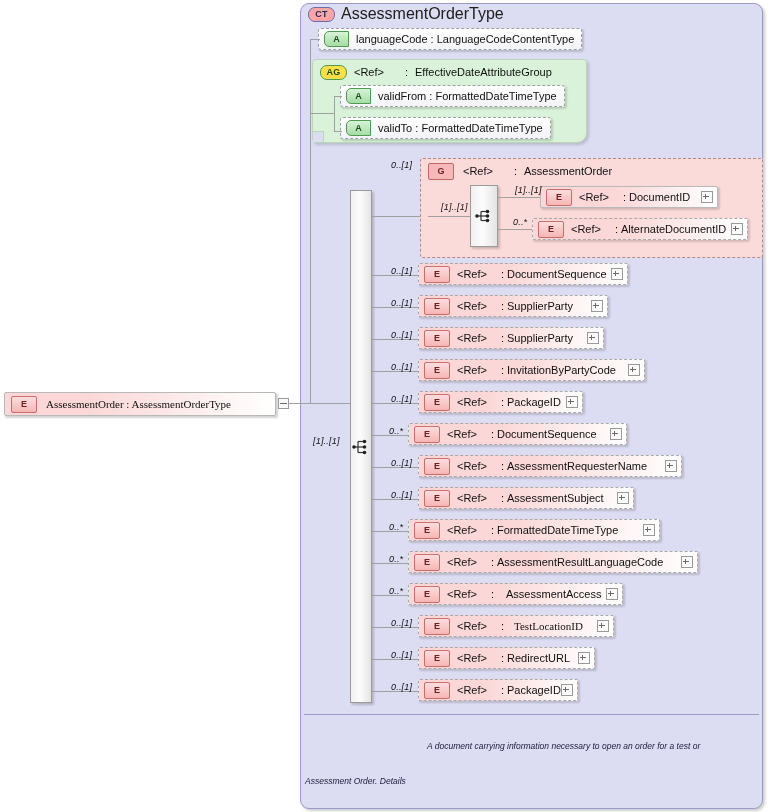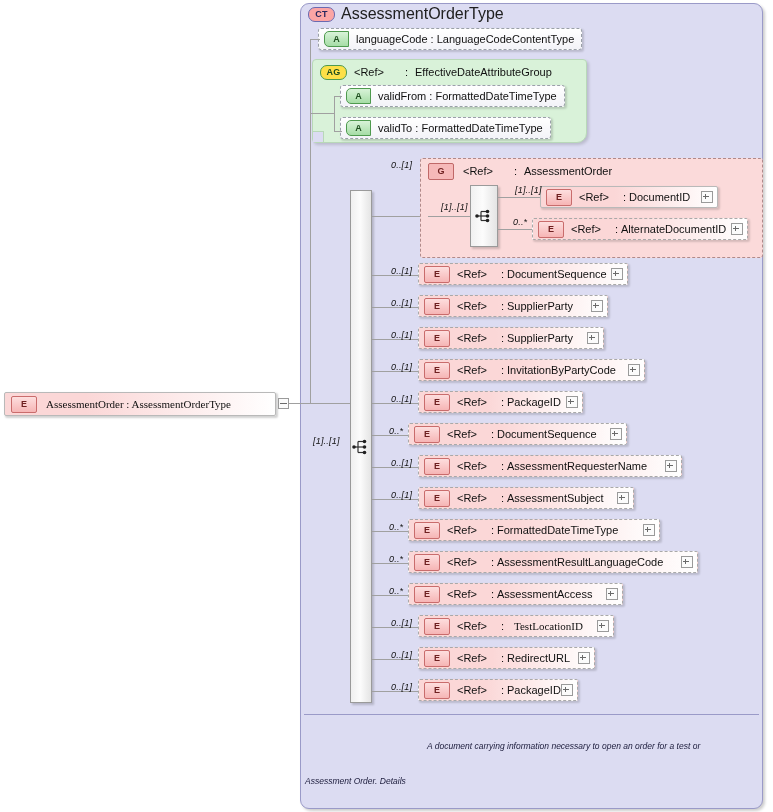--- a/index.html
+++ b/index.html
@@ -344,21 +344,21 @@
     <span style="margin-left:3px;">AssessmentResultLanguageCode</span>
     <span class="plusbox" style="margin-left:auto;"></span>
   </div>
 
   <div class="abs ln lnh lng" style="left:372px;top:595px;width:36px;"></div>
   <div class="card" style="left:389px;top:586px;">0..*</div>
   <div class="abs ref-box" style="left:408px;top:583px;width:215px;">
     <span class="kind-badge kind-E">E</span>
     <span class="ref-lbl">&lt;Ref&gt;</span>
     <span class="ref-colon">:</span>
-    <span style="margin-left:3px;">AssessmentAccess</span>
+    <span style="margin-left:12px;">AssessmentAccess</span>
     <span class="plusbox" style="margin-left:auto;"></span>
   </div>
 
   <div class="abs ln lnh lng" style="left:372px;top:627px;width:46px;"></div>
   <div class="card" style="left:391px;top:618px;">0..[1]</div>
   <div class="abs ref-box" style="left:418px;top:615px;width:196px;">
     <span class="kind-badge kind-E">E</span>
     <span class="ref-lbl">&lt;Ref&gt;</span>
     <span class="ref-colon">:</span>
     <span style="margin-left:10px;font-family:Liberation Serif, serif;">TestLocationID</span>

